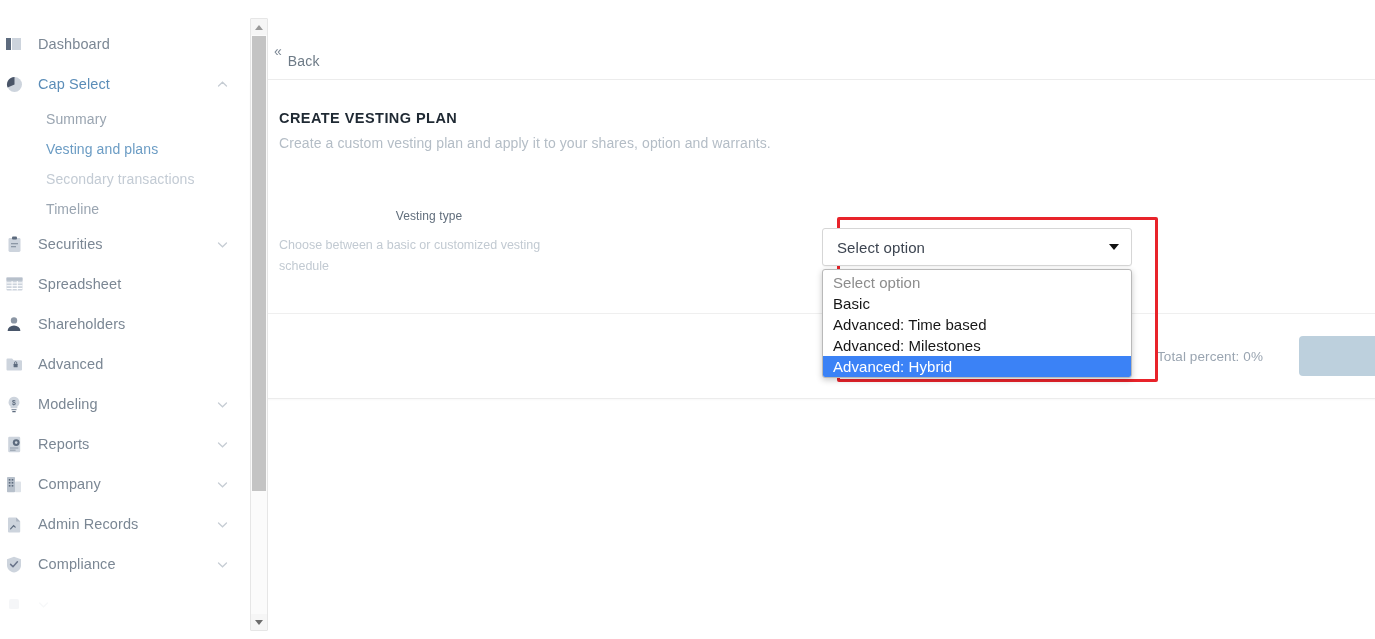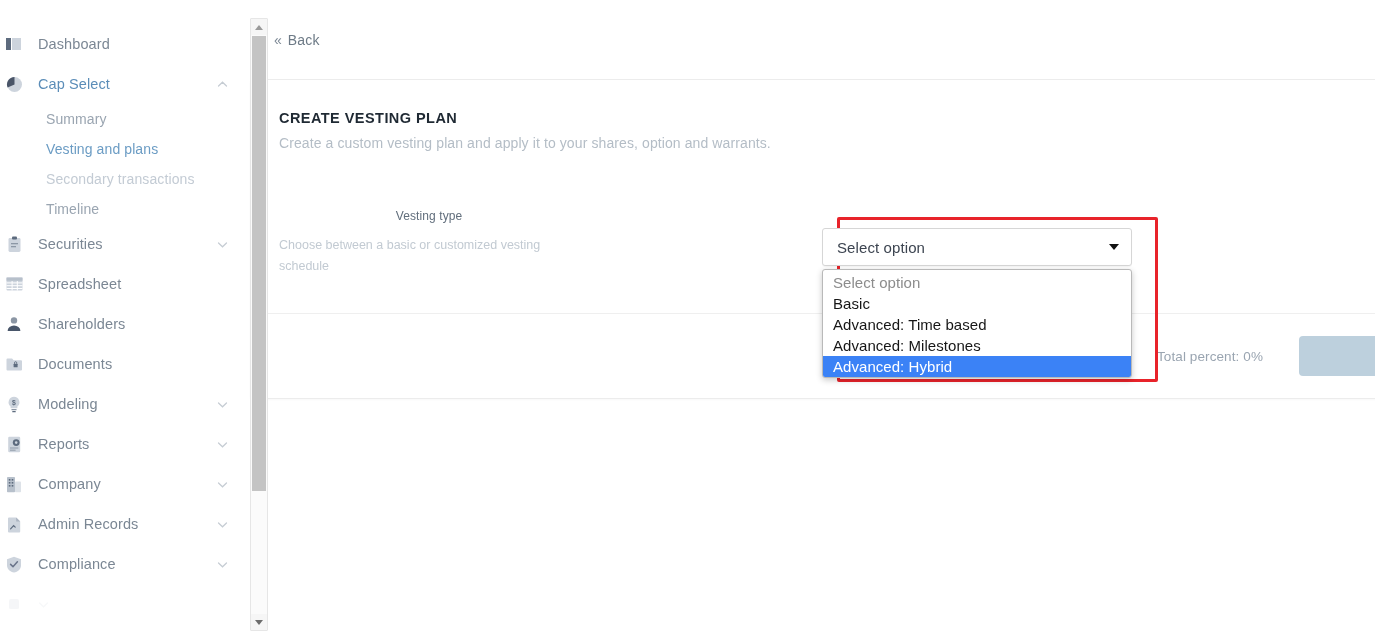--- a/index.html
+++ b/index.html
@@ -153,20 +153,21 @@
   }
   .back-chev {
     font-size: 14px;
     color: #7b8794;
     line-height: 1;
   }
   .back-text {
     font-size: 14px;
     color: #6d7a86;
     letter-spacing: 0.2px;
+    margin-top: 21px;
   }
 
   .card {
     position: absolute;
     left: 4px;
     top: 79px;
     width: 1294px;
     background: #ffffff;
     border: 1px solid #ececec;
     border-radius: 3px;
@@ -400,21 +401,21 @@
     </div>
 
     <div class="nav-item">
       <span class="nav-icon">
         <svg width="17" height="14" viewBox="0 0 17 14">
           <path d="M0.5 2.5 a1 1 0 0 1 1-1 h4.6 l1.5 1.8 h7.4 a1 1 0 0 1 1 1 v8.2 a1 1 0 0 1 -1 1 h-13.5 a1 1 0 0 1 -1 -1 Z" fill="#cdd4dd"></path>
           <rect x="7.6" y="6.8" width="4" height="3.4" rx="0.5" fill="#5d6b7e"></rect>
           <path d="M8.5 6.8 v-1 a1.1 1.1 0 0 1 2.2 0 v1" stroke="#5d6b7e" stroke-width="0.9" fill="none"></path>
         </svg>
       </span>
-      <span class="nav-label">Documents</span>
+      <span class="nav-label">Advanced</span>
     </div>
 
     <div class="nav-item">
       <span class="nav-icon">
         <svg width="14" height="17" viewBox="0 0 14 17">
           <path d="M7 0.8 a5.4 5.4 0 0 1 3.4 9.6 v1.8 h-6.8 v-1.8 A5.4 5.4 0 0 1 7 0.8 Z" fill="#cdd4dd"></path>
           <rect x="4.4" y="13" width="5.2" height="1.2" rx="0.5" fill="#8c97a5"></rect>
           <rect x="5.2" y="15" width="3.6" height="1.3" rx="0.6" fill="#5d6b7e"></rect>
           <text x="7" y="8.6" font-size="6.8" fill="#5d6b7e" text-anchor="middle" font-family="Liberation Sans, sans-serif" font-weight="bold">$</text>
         </svg>

